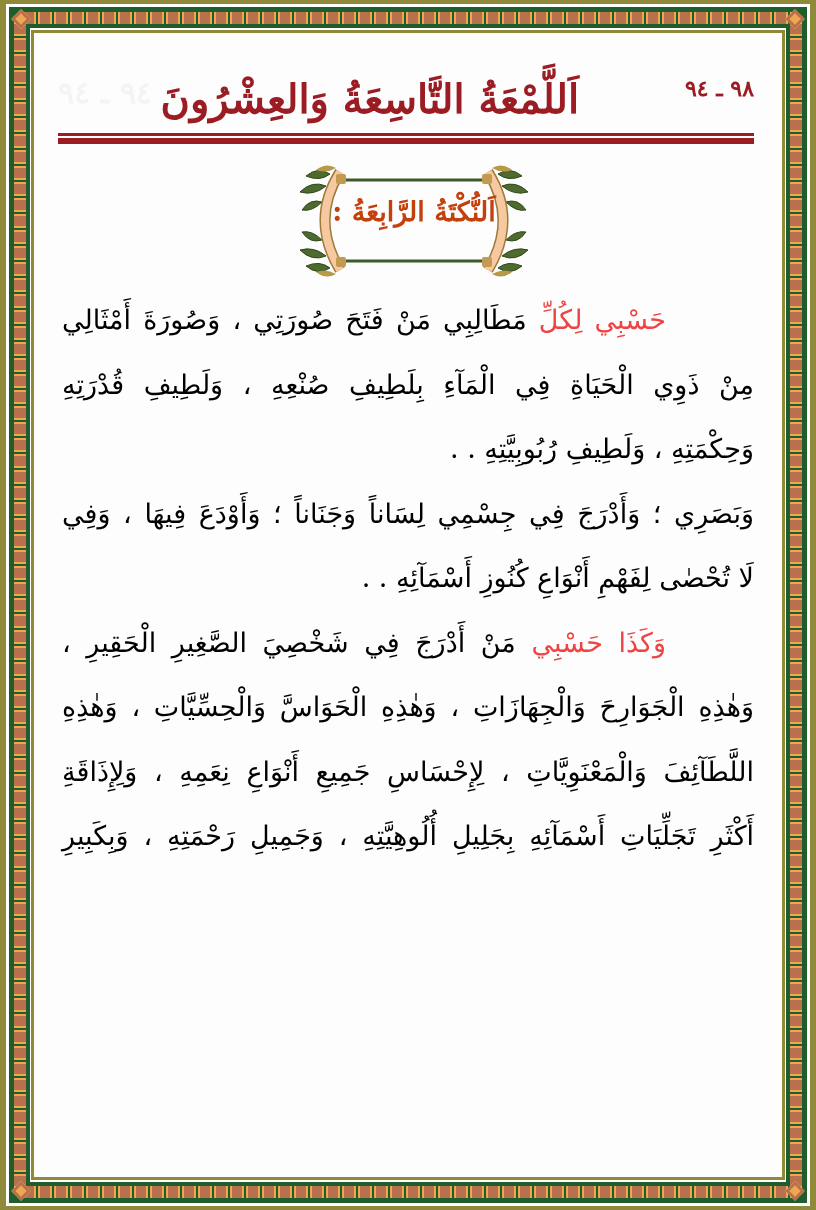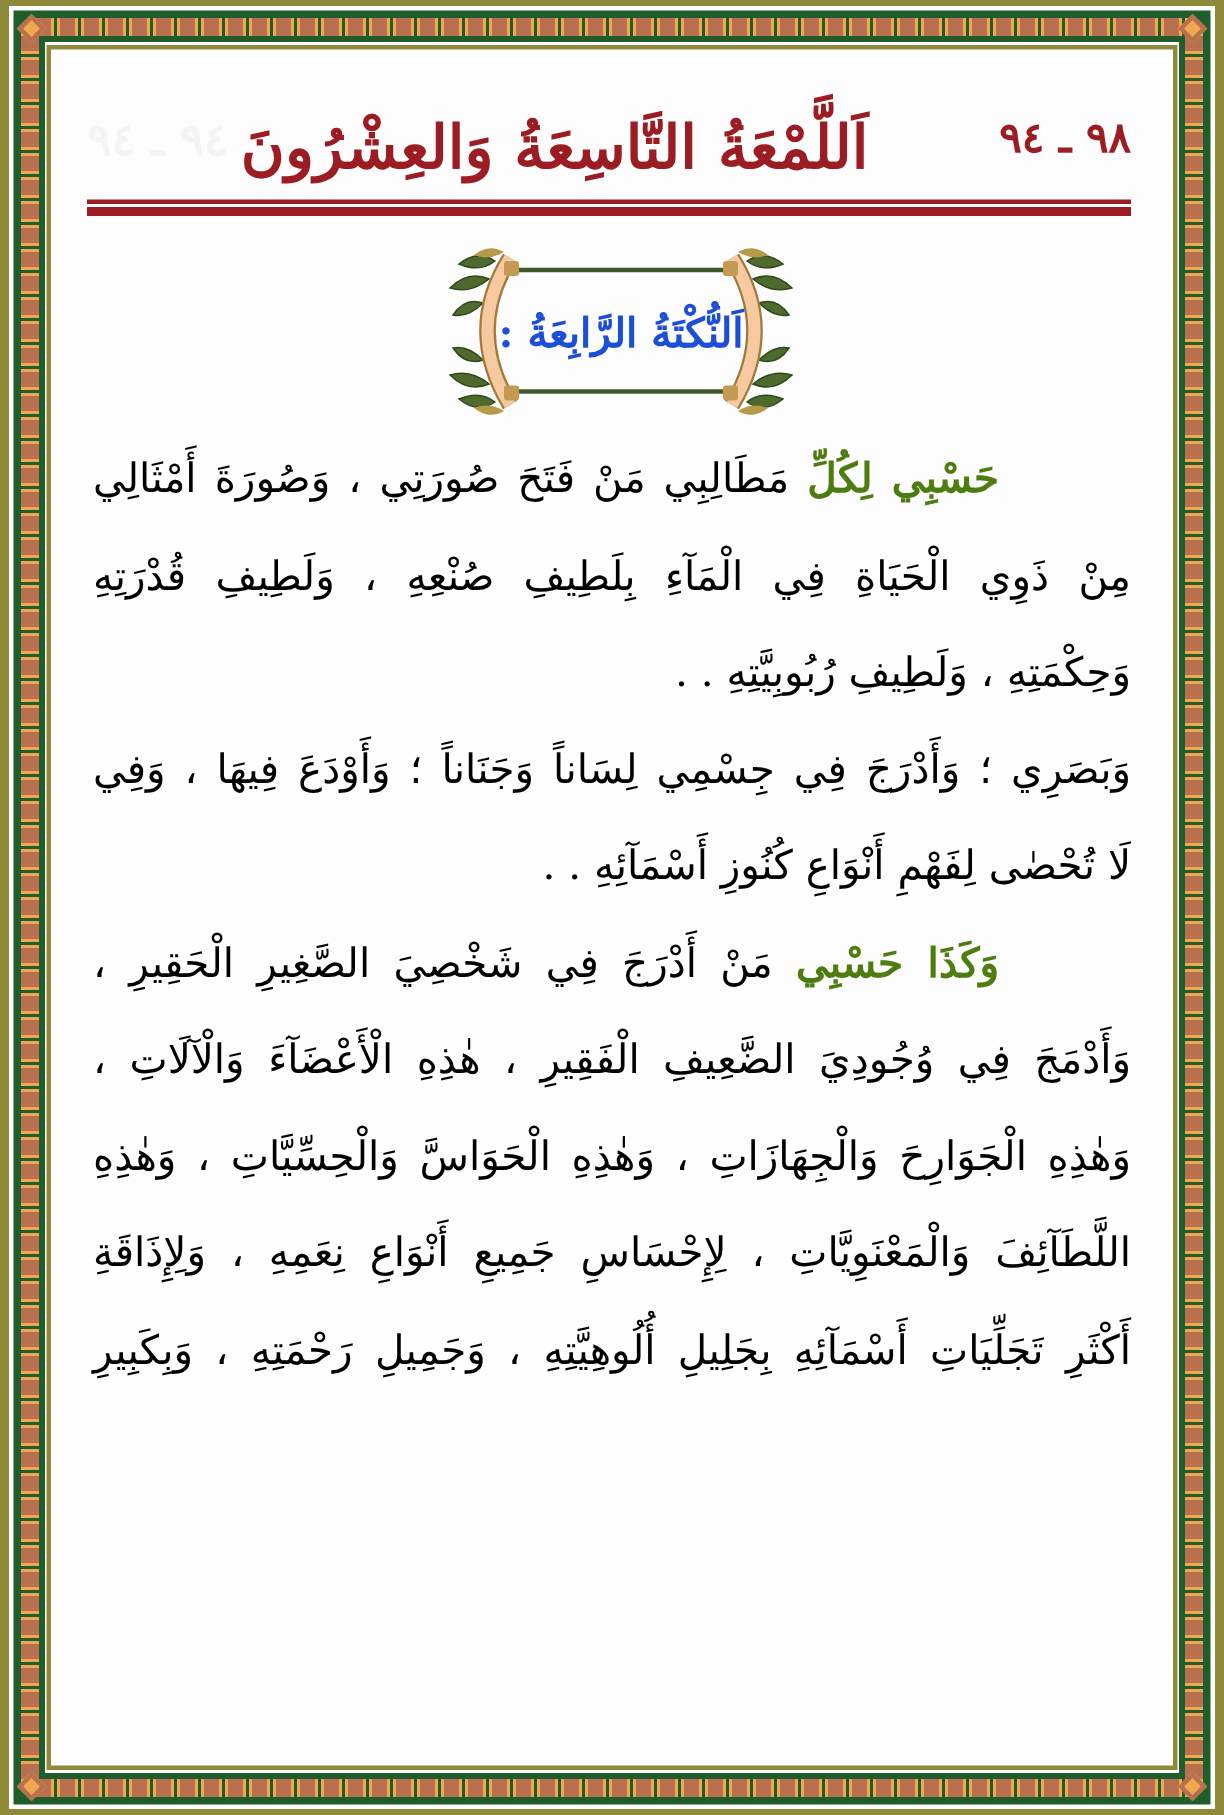--- a/index.html
+++ b/index.html
@@ -62,21 +62,21 @@
 
   
   .running-header {
     position: absolute; left: 24px; right: 28px; top: 40px; height: 60px;
     direction: rtl;
     font-family: "DejaVu Serif", serif;
     font-weight: bold;
     color: #9b1c22;
   }
   .hdr-pages {
-    position: absolute; right: 0; top: 2px; font-size: 28px; letter-spacing: 2px;
+    position: absolute; right: 0; top: 2px; font-size: 22px; letter-spacing: 2px;
   }
   .hdr-title {
     position: absolute; right: 175px; top: 2px; font-size: 40px;
   }
   .hdr-ghost {
     position: absolute; left: 0; top: 2px; font-size: 30px; color: #f4f4f4;
     letter-spacing: 2px;
   }
   .hdr-rule-thin {
     position: absolute; left: 24px; right: 28px; top: 100px; height: 3px; background: #9b1c22;
@@ -87,31 +87,31 @@
 
   
   .ornament {
     position: absolute; left: 262px; top: 125px; width: 236px; height: 125px;
   }
   .ornament svg { position: absolute; left: 0; top: 0; }
   .ornament-title {
     position: absolute; left: 0; right: 0; top: 38px; text-align: center;
     direction: rtl;
     font-family: "DejaVu Serif", serif; font-weight: bold;
-    font-size: 27px; color: #1d4ed8; margin-top: 10px;
+    font-size: 27px; color: #c2410c;
   }
 
   
   .body-text {
     position: absolute; left: 28px; right: 28px; top: 255px;
     direction: rtl; text-align: justify;
     font-family: "DejaVu Serif", serif;
     font-size: 27px; line-height: 64.5px; color: #000000;
   }
-  .lead { color: #4d7c0f; font-weight: bold; }
+  .lead { color: #ef4444; font-weight: normal; }
   .line { display: block; text-align: justify; text-align-last: justify; white-space: nowrap; }
   .line.last { text-align-last: right; }
   .line.first { padding-right: 88px; }
 </style>
 </head>
 <body>
 
 <div class="frame-outer"></div>
 <div class="frame-white1"></div>
 <div class="frame-green"></div>
@@ -189,20 +189,19 @@
       <span class="line last">وَحِكْمَتِهِ ، وَلَطِيفِ رُبُوبِيَّتِهِ . .</span>
     </div>
 
     <div>
       <span class="line">وَبَصَرِي ؛ وَأَدْرَجَ فِي جِسْمِي لِسَاناً وَجَنَاناً ؛ وَأَوْدَعَ فِيهَا ، وَفِي</span>
       <span class="line last">لَا تُحْصٰى لِفَهْمِ أَنْوَاعِ كُنُوزِ أَسْمَآئِهِ . .</span>
     </div>
 
     <div>
       <span class="line first"><span class="lead">وَكَذَا حَسْبِي</span><span> مَنْ أَدْرَجَ فِي شَخْصِيَ الصَّغِيرِ الْحَقِيرِ ،</span></span>
-      <span class="line">وَأَدْمَجَ فِي وُجُودِيَ الضَّعِيفِ الْفَقِيرِ ، هٰذِهِ الْأَعْضَآءَ وَالْآلَاتِ ،</span>
       <span class="line">وَهٰذِهِ الْجَوَارِحَ وَالْجِهَازَاتِ ، وَهٰذِهِ الْحَوَاسَّ وَالْحِسِّيَّاتِ ، وَهٰذِهِ</span>
       <span class="line">اللَّطَآئِفَ وَالْمَعْنَوِيَّاتِ ، لِإِحْسَاسِ جَمِيعِ أَنْوَاعِ نِعَمِهِ ، وَلِإِذَاقَةِ</span>
       <span class="line">أَكْثَرِ تَجَلِّيَاتِ أَسْمَآئِهِ بِجَلِيلِ أُلُوهِيَّتِهِ ، وَجَمِيلِ رَحْمَتِهِ ، وَبِكَبِيرِ</span>
     </div>
   </div>
 
 </div>
 
 </body></html>

